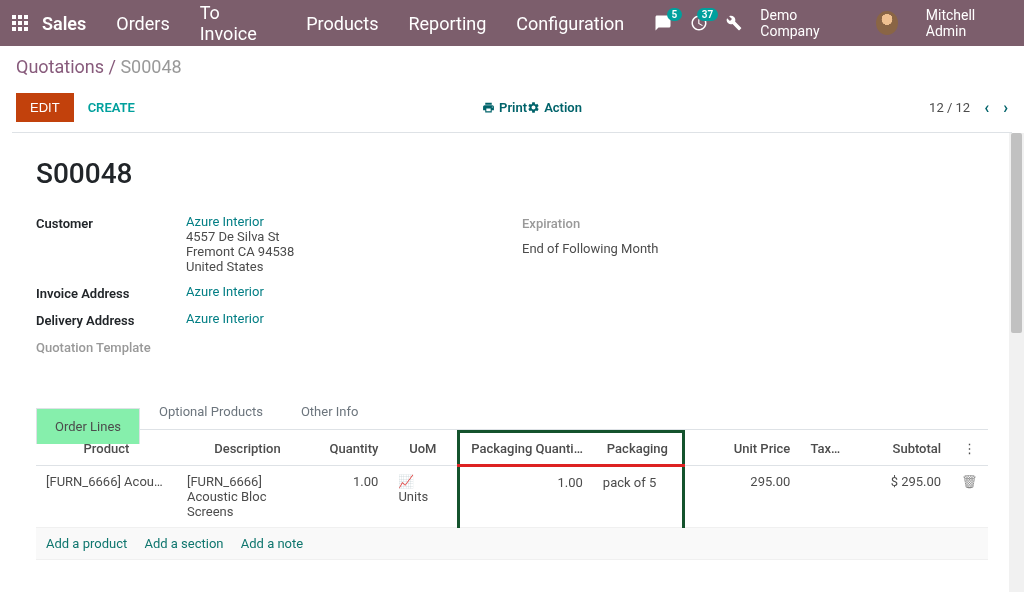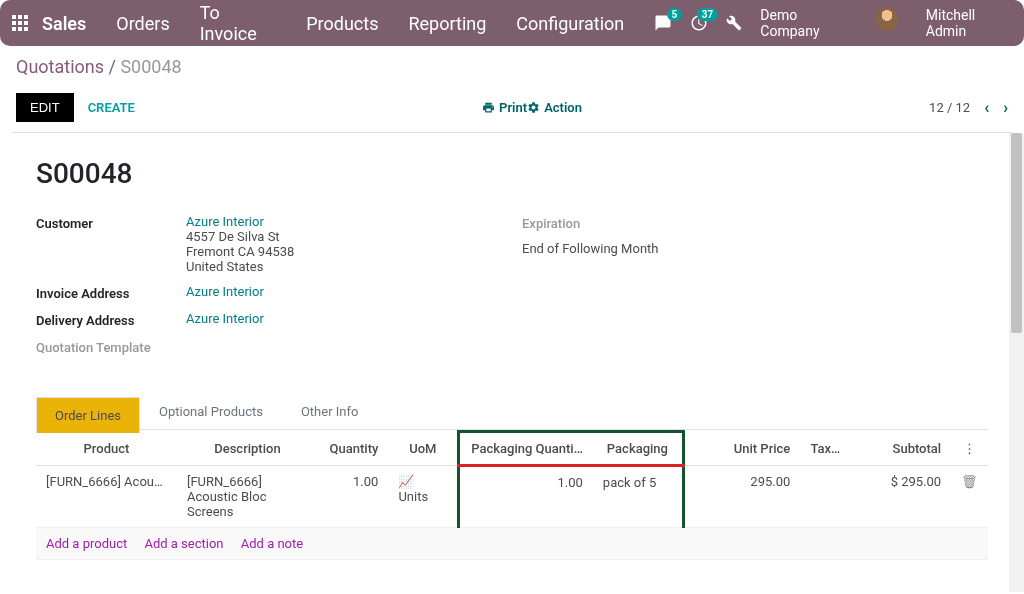--- a/index.html
+++ b/index.html
@@ -1,61 +1,61 @@
 <!DOCTYPE html>
 <html><head>
 <meta charset="utf-8">
 <style>
 * { box-sizing: border-box; margin: 0; padding: 0; }
 body { font-family: -apple-system, BlinkMacSystemFont, "Segoe UI", Roboto, sans-serif; font-size: 13px; color: #4c4c4c; background: #fff; }
-.top-nav { background: #7C5E6C; color: #fff; display: flex; align-items: center; height: 46px; padding: 0 12px; border-radius: 10px; }
+.top-nav { background: #7C5E6C; color: #fff; display: flex; align-items: center; height: 46px; padding: 0 12px; }
 .apps-icon { display: inline-flex; align-items: center; margin-right: 14px; cursor: pointer; }
 .apps-icon svg { fill: #fff; }
 .brand { font-size: 18px; font-weight: 600; margin-right: 30px; }
 .nav-item { color: #fff; font-size: 18px; margin-right: 30px; cursor: pointer; }
 .nav-spacer { flex: 1; }
 .nav-icon { position: relative; margin-right: 18px; cursor: pointer; display: inline-flex; align-items: center; }
 .nav-icon svg { fill: #fff; }
 .badge { position: absolute; top: -6px; right: -10px; background: #00A09D; color: #fff; font-size: 10px; padding: 1px 5px; border-radius: 8px; font-weight: 600; }
 .company { font-size: 14px; margin-right: 22px; }
 .avatar { width: 24px; height: 24px; border-radius: 50%; background: #d4a574; margin-right: 8px; display: inline-block; background-image: radial-gradient(circle at 50% 35%, #f0c090 28%, #8a6545 29%); }
-.user { display: flex; align-items: flex-start; font-size: 14px; gap: 20px; }
+.user { display: flex; align-items: center; font-size: 14px; gap: 20px; }
 .control-bar { padding: 10px 16px 0; }
 .breadcrumb { font-size: 18px; color: #875A7B; margin-bottom: 10px; }
 .breadcrumb .current { color: #999; }
 .actions-row { display: flex; align-items: center; padding: 6px 0 10px; }
-.btn-edit { background: #000000; color: #fff; border: none; padding: 7px 14px; font-size: 13px; font-weight: 500; cursor: pointer; margin-right: 14px; }
+.btn-edit { background: #c2410c; color: #fff; border: none; padding: 7px 14px; font-size: 13px; font-weight: 500; cursor: pointer; margin-right: 14px; }
 .btn-create { color: #00A09D; font-size: 13px; font-weight: 600; cursor: pointer; }
 .actions-center { flex: 1; display: flex; justify-content: center; }
 .action-link { color: #00636A; font-size: 13px; font-weight: 600; cursor: pointer; display: inline-flex; align-items: center; gap: 4px; }
 .pager { display: flex; align-items: center; gap: 14px; color: #4c4c4c; }
 .pager-arrow { cursor: pointer; color: #00636A; font-size: 16px; font-weight: bold; }
 .form-area-wrap { position: relative; }
 .form-area { background: #fff; border-top: 1px solid #dee2e6; padding: 24px 24px 40px; margin: 0 12px; overflow-y: auto; height: 460px; }
 .scrollbar-track { position: absolute; right: 0; top: 1px; bottom: 0; width: 15px; background: #f1f1f1; }
 .scrollbar-thumb { position: absolute; left: 2px; right: 2px; top: 0; height: 200px; background: #c1c1c1; border-radius: 2px; }
 .rec-title { font-size: 28px; font-weight: 500; color: #212529; margin-bottom: 24px; }
 .form-grid { display: flex; gap: 20px; margin-bottom: 28px; }
 .form-col { flex: 1; }
 .form-row { display: flex; margin-bottom: 10px; }
 .form-label { width: 150px; font-size: 13px; font-weight: 600; color: #212529; padding-top: 2px; }
 .form-label.muted { color: #999; font-weight: 500; }
 .form-value { font-size: 13px; color: #4c4c4c; }
 .o-link { color: #027e84; cursor: pointer; }
 .tabs { display: flex; border-bottom: 1px solid #dee2e6; }
 .tab { padding: 10px 18px; font-size: 13px; color: #6c757d; cursor: pointer; border: 1px solid transparent; border-bottom: none; }
-.tab.active { color: #4c4c4c; border-color: #dee2e6; background: #eab308; position: relative; top: 4px; }
+.tab.active { color: #4c4c4c; border-color: #dee2e6; background: #86efac; position: relative; top: 15px; }
 .order-table { width: 100%; border-collapse: collapse; font-size: 13px; }
 .order-table th { text-align: center; padding: 8px 10px; font-weight: 500; color: #4c4c4c; border-bottom: 1px solid #dee2e6; white-space: nowrap; overflow: hidden; text-overflow: ellipsis; }
 .order-table th.num, .order-table td.num { text-align: right; }
 .order-table td { padding: 8px 10px; vertical-align: top; border-bottom: 1px solid #f0f0f0; }
 .truncate { max-width: 130px; white-space: nowrap; overflow: hidden; text-overflow: ellipsis; }
 .highlight-box { border: 3px solid #14532d; }
 .add-links { padding: 8px 10px; }
-.add-links span { color: #a21caf; cursor: pointer; margin-right: 14px; }
+.add-links span { color: #0f766e; cursor: pointer; margin-right: 14px; }
 .kebab { width: 14px; text-align: center; cursor: pointer; color: #6c757d; }
 .trash { color: #888; cursor: pointer; }
 .uom-icon { color: #027e84; margin-right: 4px; }
 </style>
 </head>
 <body>
 
 <div class="top-nav">
   <span class="apps-icon">
     <svg width="16" height="16" viewBox="0 0 16 16">

